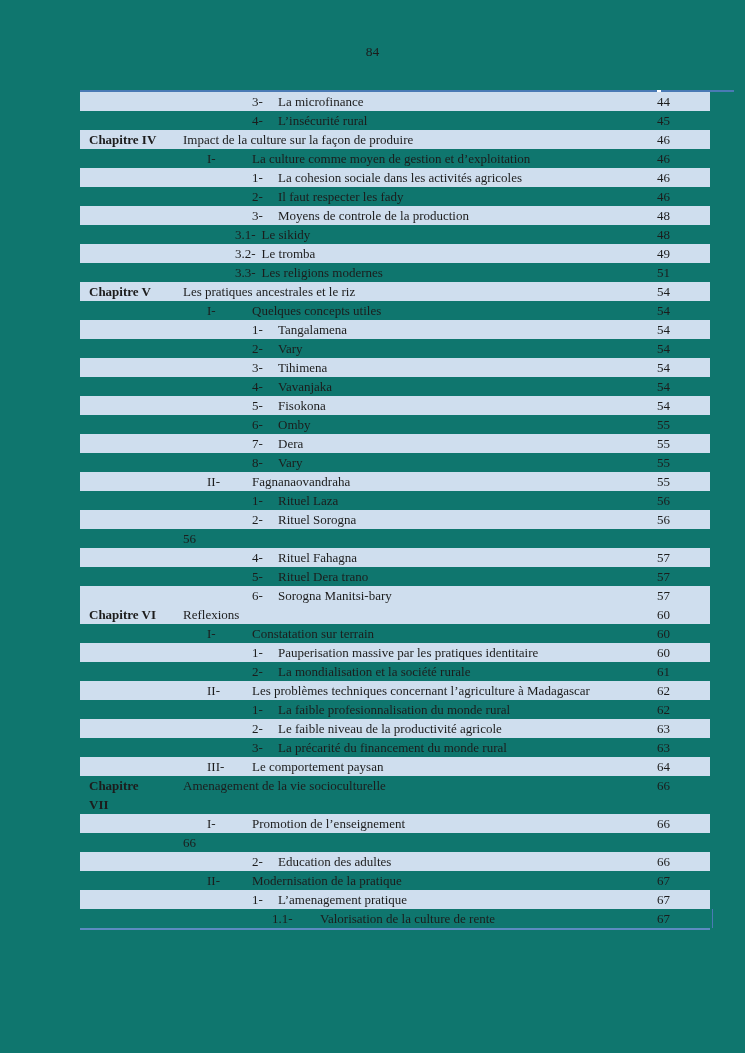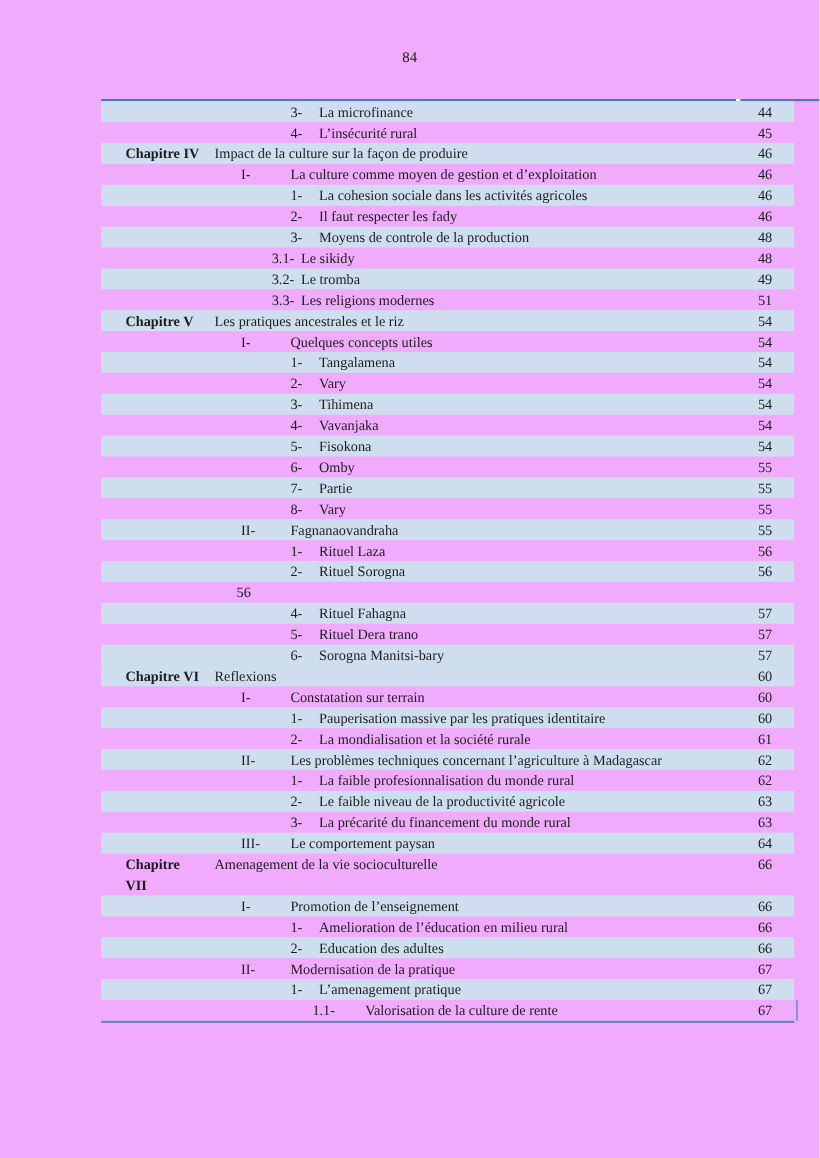--- a/index.html
+++ b/index.html
@@ -4,37 +4,37 @@
 <style>
   html, body {
     margin: 0;
     padding: 0;
     background: #ffffff;
   }
   .page {
     position: relative;
     width: 745px;
     height: 1053px;
-    background: #f0abfc;
+    background: #0f766e;
     overflow: hidden;
     font-family: "Liberation Serif", "DejaVu Serif", serif;
     color: #1c1c1c;
   }
   .page-header {
     position: absolute;
     top: 42px;
     left: 0;
     width: 100%;
     text-align: center;
     font-size: 13.5px;
     line-height: 19px;
   }
   .toc-table {
     position: absolute;
-    left: 92px;
+    left: 80px;
     top: 90px;
     width: 654px;
   }
   .top-border {
     position: relative;
     width: 654px;
     height: 2px;
     background: var(--border-top);
   }
   .top-border .notch {
@@ -53,34 +53,33 @@
     display: flex;
     align-items: flex-start;
     min-height: 19px;
     font-size: 13px;
     line-height: 19px;
   }
   .row.shaded { background: var(--band); }
   .c1 {
     width: 103px;
     box-sizing: border-box;
-    padding-left: 22px;
+    padding-left: 9px;
     font-weight: bold;
     white-space: pre-line;
     flex: 0 0 auto;
   }
   .c2 {
     flex: 1 1 auto;
     white-space: nowrap;
     overflow: hidden;
   }
   .c3 {
     flex: 0 0 auto;
     width: 53px;
-    text-align: center;
   }
   .row.roman .roman {
     display: inline-block;
     margin-left: 24px;
     width: 45px;
   }
   .row.num .marker {
     display: inline-block;
     margin-left: 69px;
     width: 26px;
@@ -205,21 +204,21 @@
           <div class="c2"><span class="marker">5-</span><span class="txt">Fisokona</span></div>
           <div class="c3">54</div>
         </div>
         <div class="row num">
           <div class="c1"></div>
           <div class="c2"><span class="marker">6-</span><span class="txt">Omby</span></div>
           <div class="c3">55</div>
         </div>
         <div class="row num shaded">
           <div class="c1"></div>
-          <div class="c2"><span class="marker">7-</span><span class="txt">Partie</span></div>
+          <div class="c2"><span class="marker">7-</span><span class="txt">Dera</span></div>
           <div class="c3">55</div>
         </div>
         <div class="row num">
           <div class="c1"></div>
           <div class="c2"><span class="marker">8-</span><span class="txt">Vary</span></div>
           <div class="c3">55</div>
         </div>
         <div class="row roman shaded">
           <div class="c1"></div>
           <div class="c2"><span class="roman">II-</span><span class="txt">Fagnanaovandraha</span></div>
@@ -305,21 +304,20 @@
           <div class="c2"><span class="txt">Amenagement de la vie socioculturelle</span></div>
           <div class="c3">66</div>
         </div>
         <div class="row roman shaded">
           <div class="c1"></div>
           <div class="c2"><span class="roman">I-</span><span class="txt">Promotion de l’enseignement</span></div>
           <div class="c3">66</div>
         </div>
         <div class="row num">
           <div class="c1"></div>
-          <div class="c2"><span class="marker">1-</span><span class="txt">Amelioration de l’éducation en milieu rural</span></div>
           <div class="c3">66</div>
         </div>
         <div class="row num shaded">
           <div class="c1"></div>
           <div class="c2"><span class="marker">2-</span><span class="txt">Education des adultes</span></div>
           <div class="c3">66</div>
         </div>
         <div class="row roman">
           <div class="c1"></div>
           <div class="c2"><span class="roman">II-</span><span class="txt">Modernisation de la pratique</span></div>

